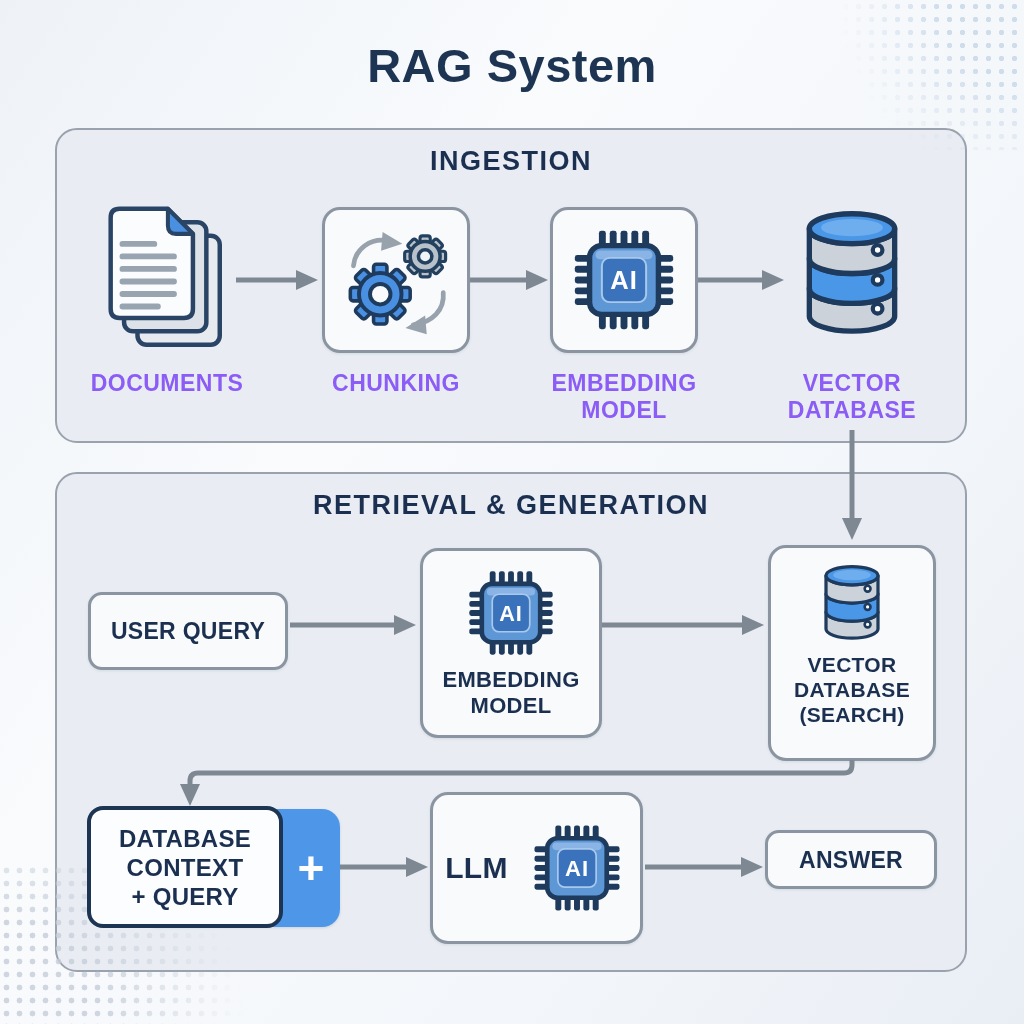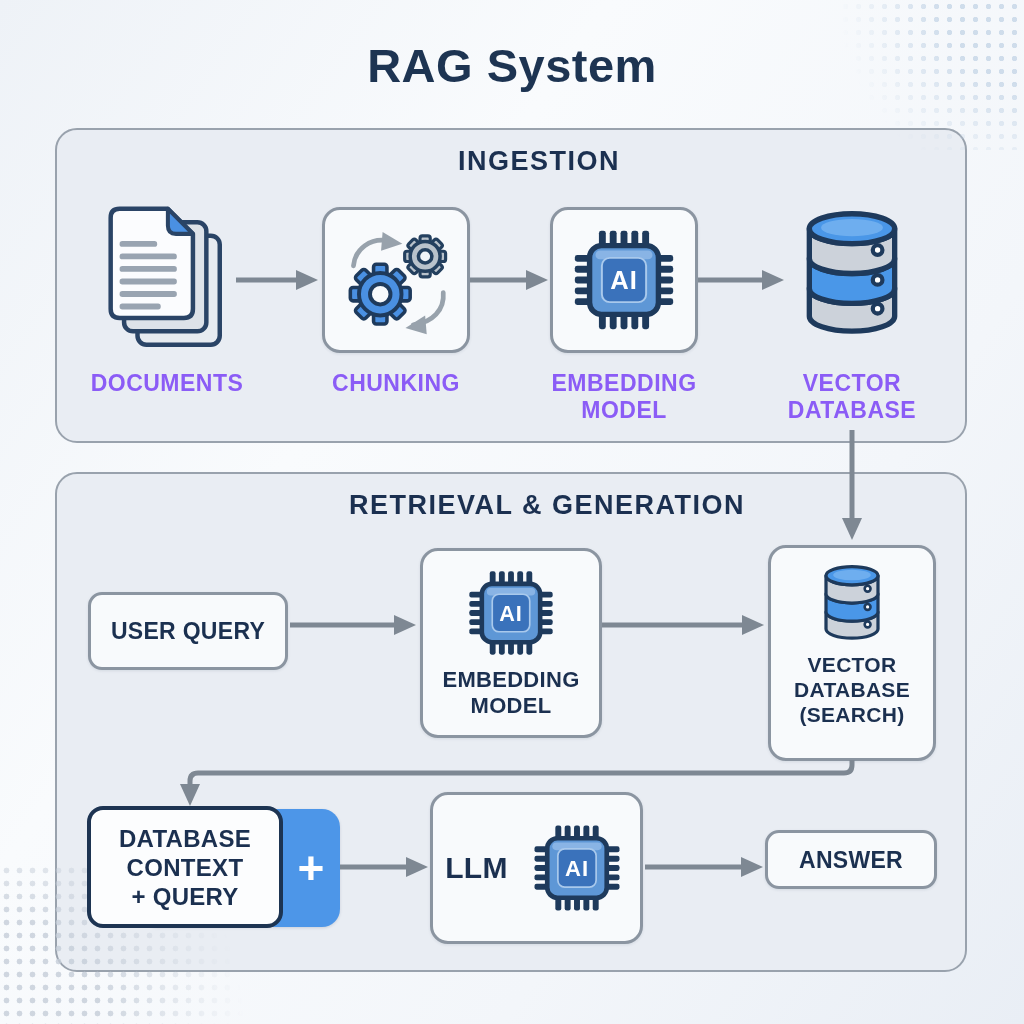--- a/index.html
+++ b/index.html
@@ -159,21 +159,21 @@
     </g>
   </defs>
 </svg>
 
 <div class="dots tr"></div>
 <div class="dots bl"></div>
 
 <div class="page-title">RAG System</div>
 
 <div class="panel ingestion"></div>
-<div class="section-header" style="top:146px;padding-left:28px;">INGESTION</div>
+<div class="section-header" style="top:146px;">INGESTION</div>
 
 <svg class="icon-wrap" style="left:91px;top:198px;" width="152" height="154" viewBox="0 0 170 172">
     <use href="#icon-docs"></use>
   </svg>
 <div class="node-label" style="left:57px;top:370px;width:220px;">DOCUMENTS</div>
 
 <div class="node-box" style="left:322px;top:207px;width:148px;height:146px;">
   <svg width="126" height="126" viewBox="0 0 160 160">
       <use href="#icon-gears"></use>
     </svg>
@@ -192,21 +192,21 @@
 
 <svg class="icon-wrap" style="left:788px;top:203px;" width="128" height="141" viewBox="0 0 120 132">
     <use href="#icon-db"></use>
   </svg>
 <div class="node-label" style="left:742px;top:370px;width:220px;">
   <div>VECTOR</div>
   <div>DATABASE</div>
 </div>
 
 <div class="panel retrieval"></div>
-<div class="section-header" style="top:490px;padding-left:36px;">RETRIEVAL &amp; GENERATION</div>
+<div class="section-header" style="top:490px;">RETRIEVAL &amp; GENERATION</div>
 
 <div class="node-box" style="left:88px;top:592px;width:200px;height:78px;border-radius:14px;">
   <div class="inner-label" style="font-size:23px;">USER QUERY</div>
 </div>
 
 <div class="node-box box-col" style="left:420px;top:548px;width:182px;height:190px;padding-top:12px;">
   <svg width="100" height="100" viewBox="0 0 120 120">
       <use href="#icon-chip"></use>
     </svg>
   <div class="inner-label" style="margin-top:4px;">

